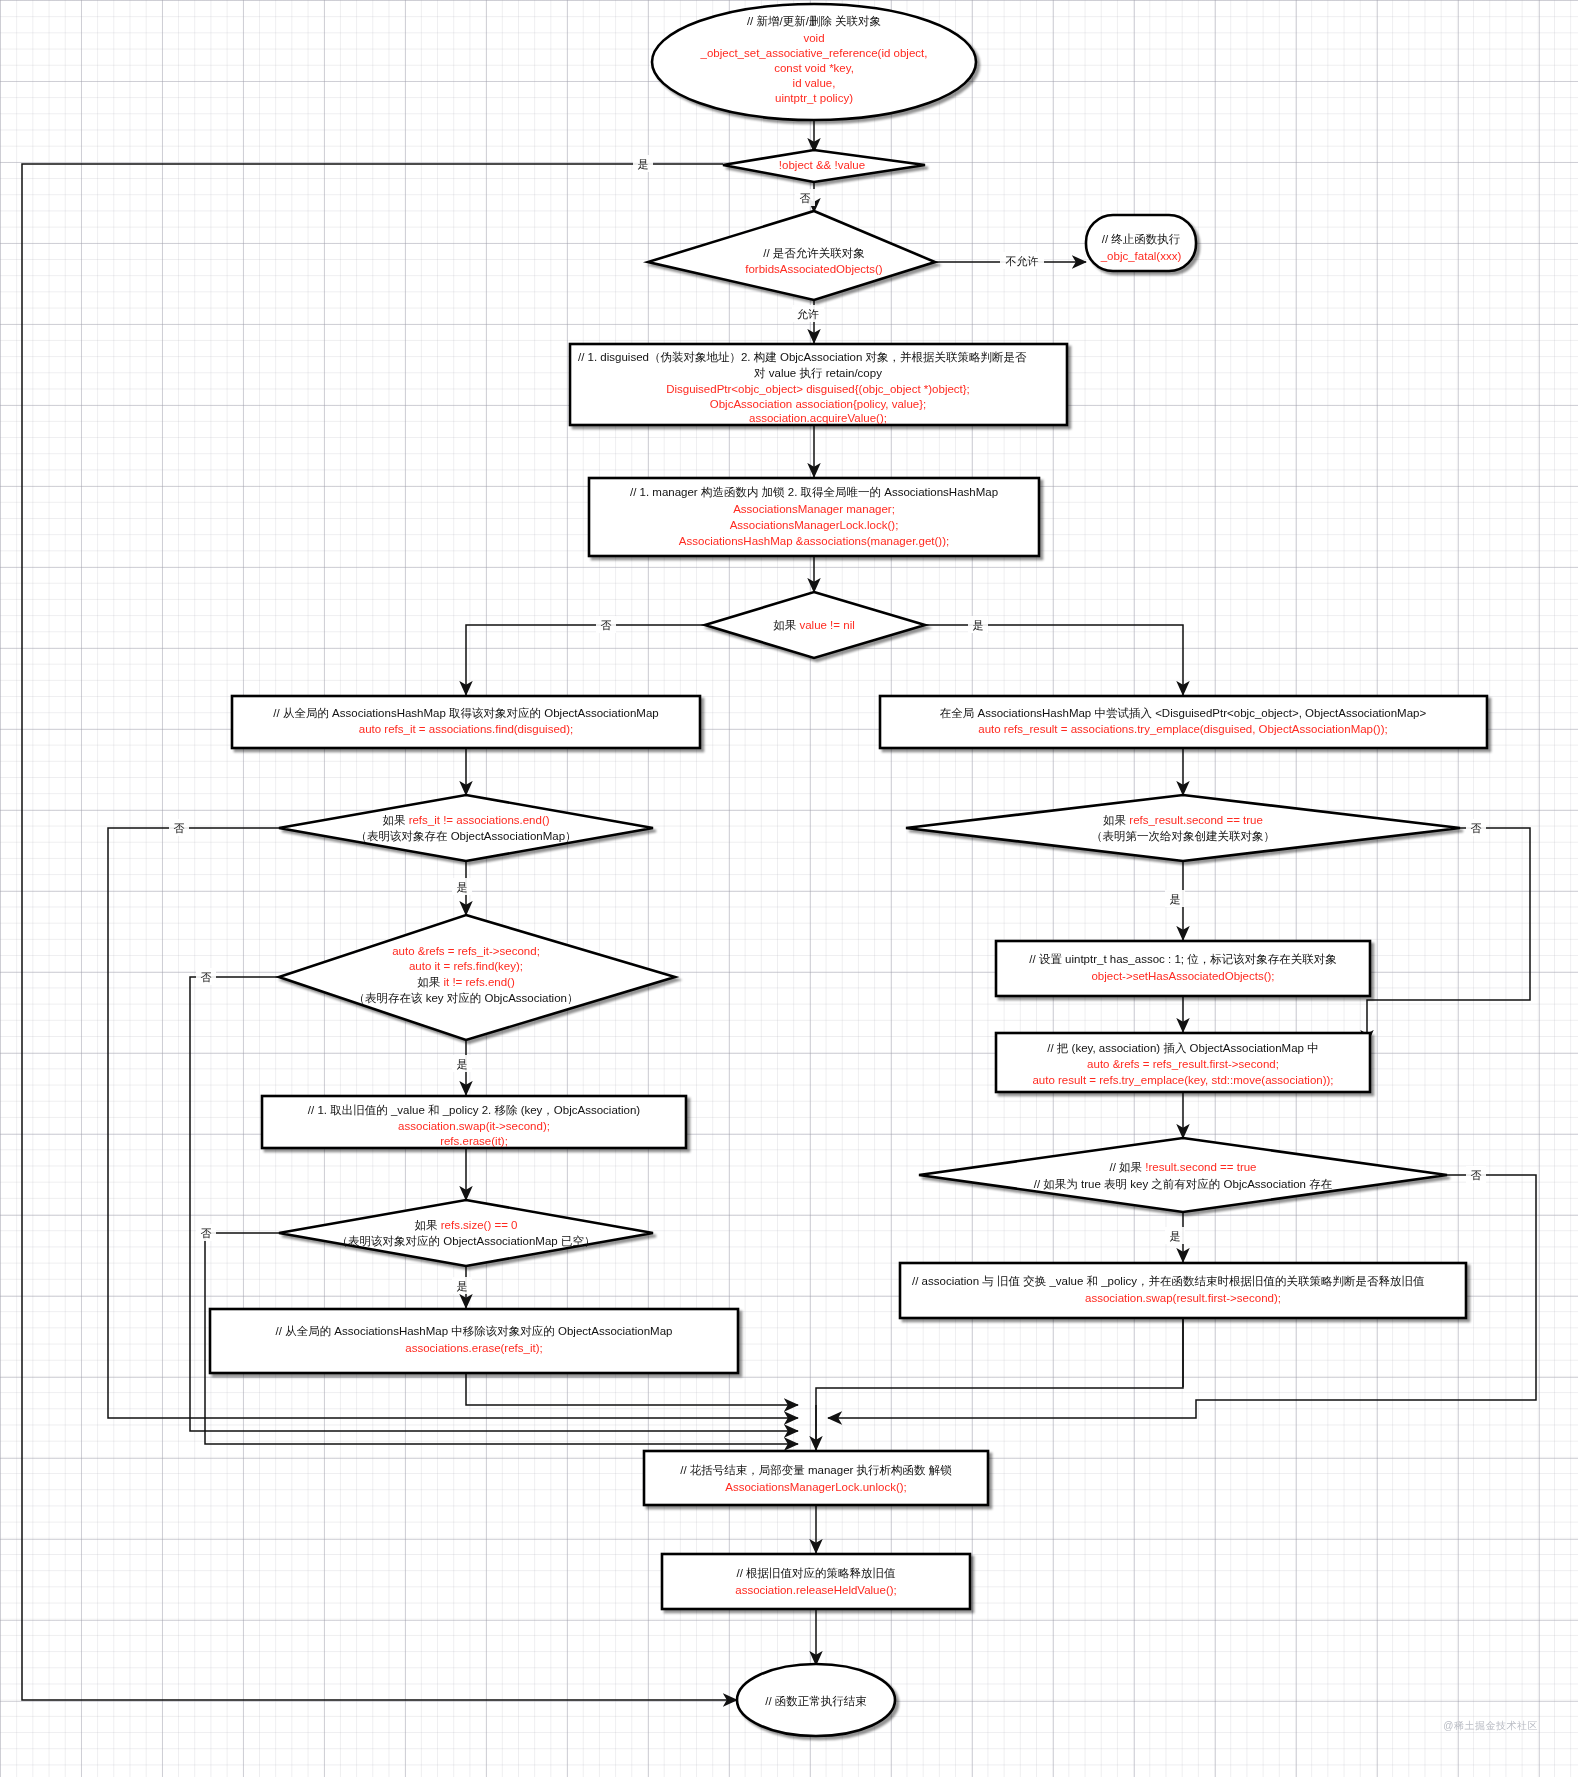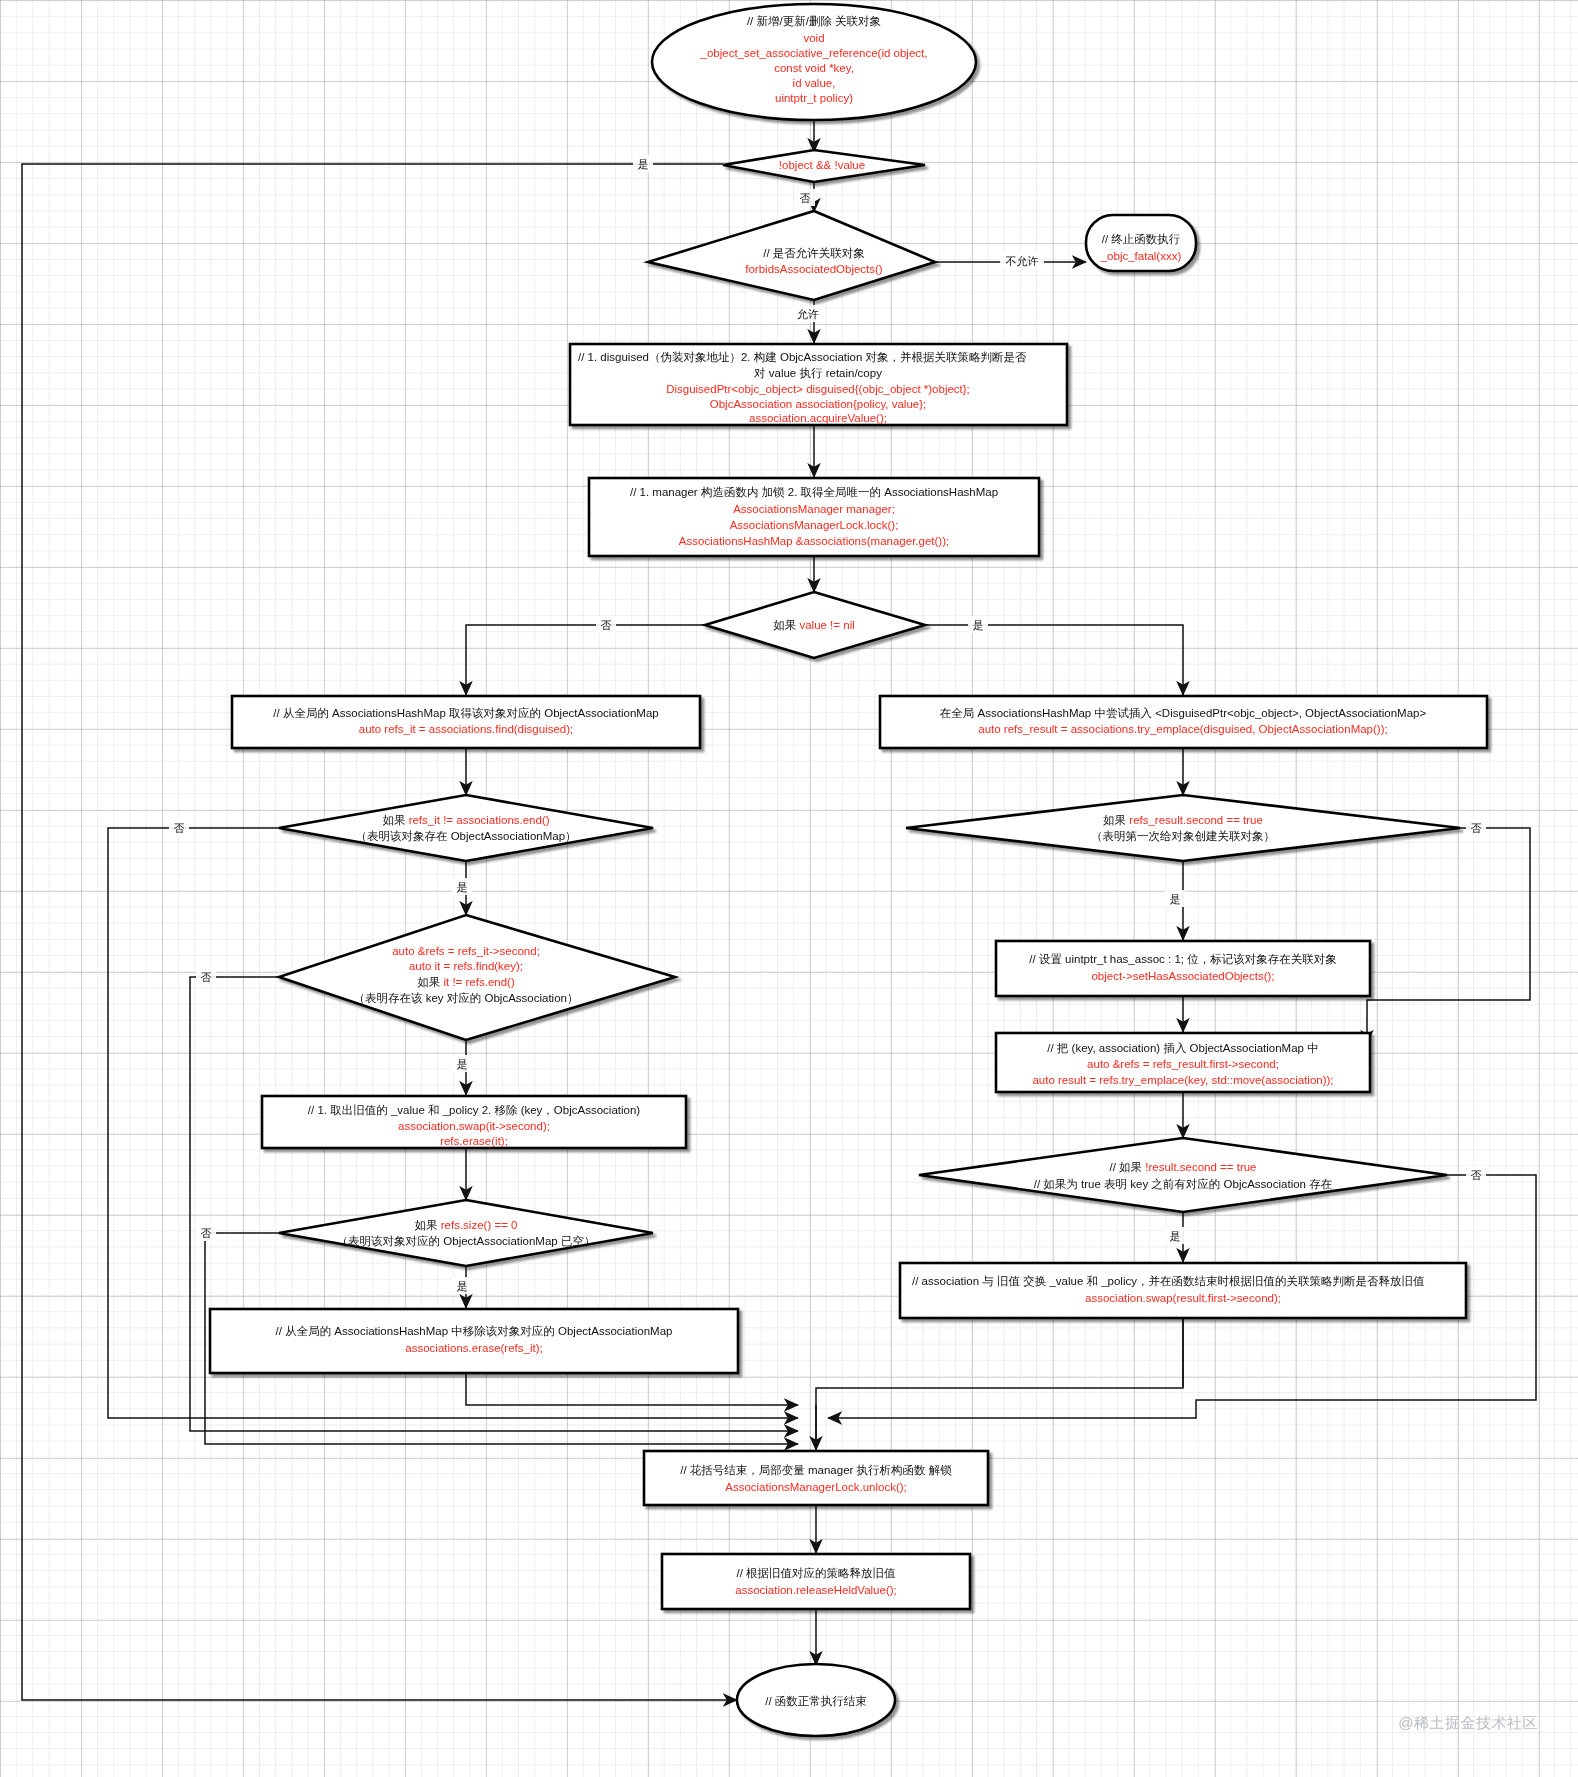--- a/index.html
+++ b/index.html
@@ -26,21 +26,21 @@
   .shp{fill:#ffffff;stroke:#000000;stroke-width:2.6;}
   .edge{fill:none;stroke:#111111;stroke-width:1.5;}
   .edge-head{fill:#111111;stroke:none;}
   text{font-family:"Liberation Sans","DejaVu Sans",sans-serif;}
   .t-cmt{fill:#111111;font-size:11.5px;}
   .t-code{fill:#ff2a20;font-size:11.5px;}
   .t-lbl{fill:#111111;font-size:11px;}
   .lblbox{fill:#ffffff;fill-opacity:0.92;stroke:none;}
   .watermark{
     position:absolute;right:40px;bottom:44px;
-    color:#b9bcc4;font-size:15px;letter-spacing:.5px;
+    color:#b9bcc4;font-size:10px;letter-spacing:.5px;
     font-family:"Liberation Sans","DejaVu Sans",sans-serif;
   }
 </style>
 </head>
 <body>
 
 <div id="grid"></div>
 
 <svg id="canvas" width="1578" height="1777" viewBox="0 0 1578 1777">
   <defs>

